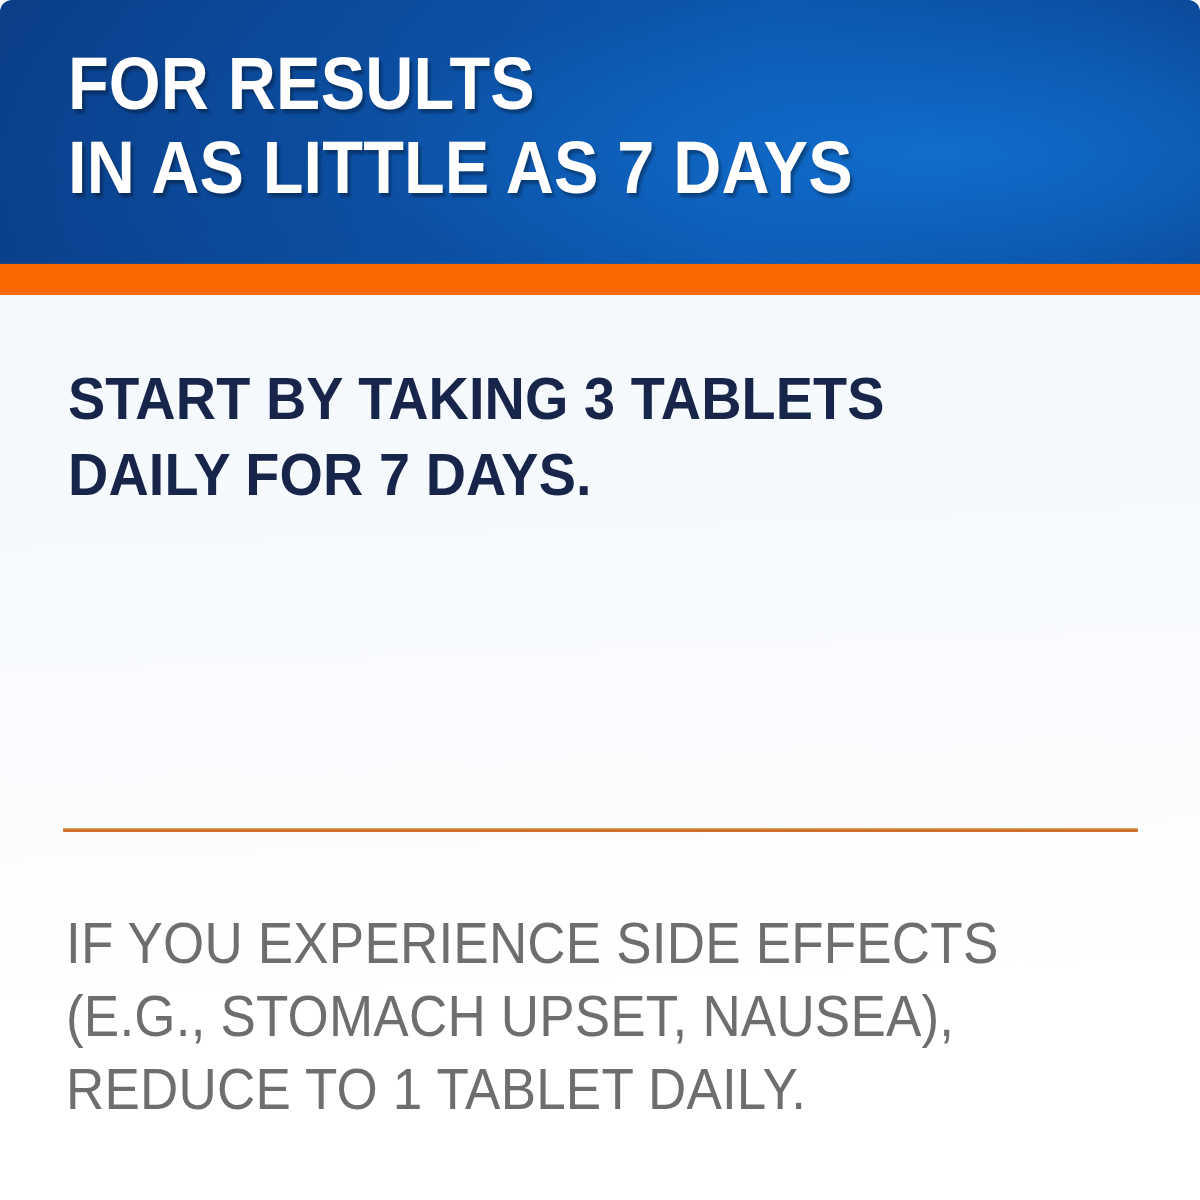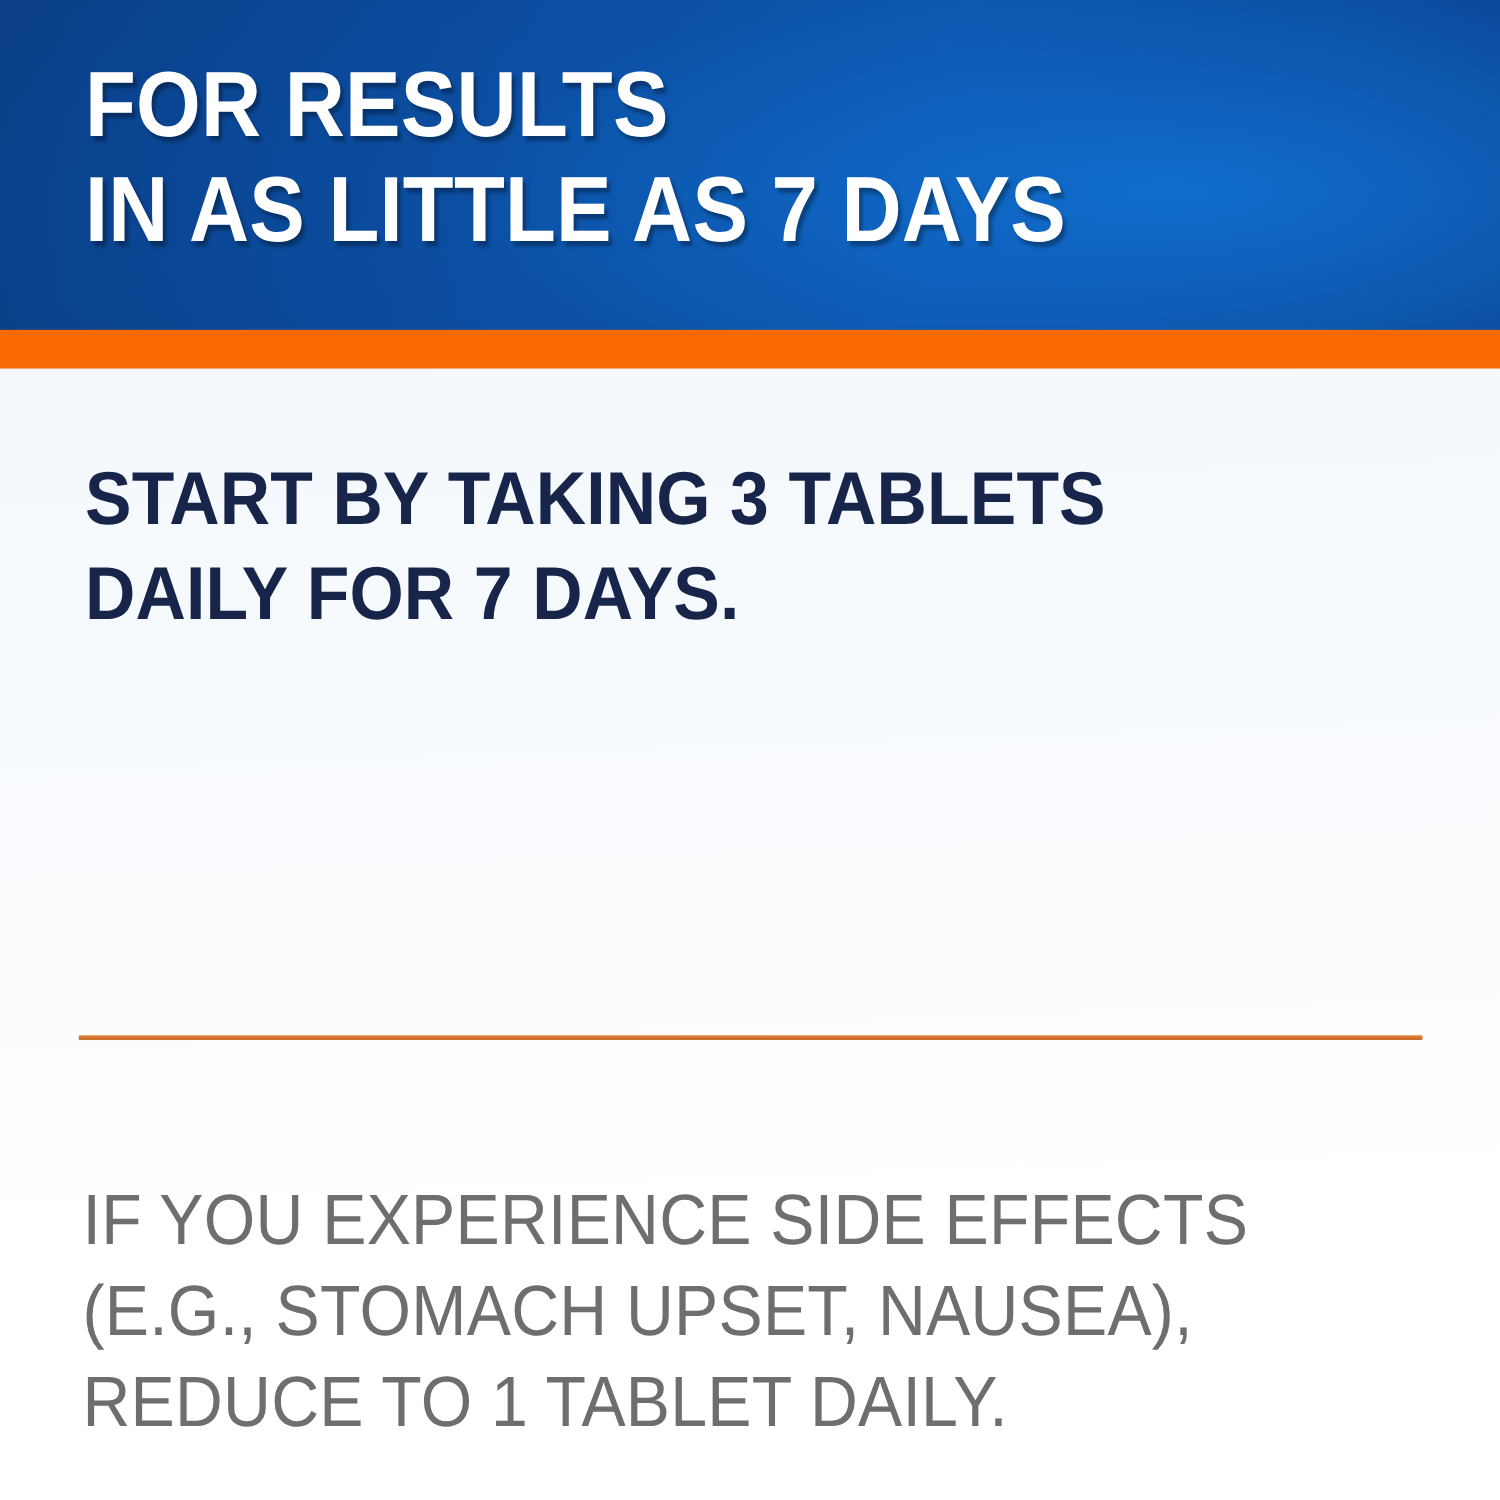--- a/index.html
+++ b/index.html
@@ -11,20 +11,21 @@
     font-family: "Liberation Sans", sans-serif;
     -webkit-font-smoothing: antialiased;
   }
 
   .page {
     position: relative;
     width: 1200px;
     height: 1200px;
     overflow: hidden;
     background: #ffffff;
+    border-radius: 12px;
   }
 
   
   .header {
     position: absolute;
     left: 0;
     top: 0;
     width: 1200px;
     height: 264px;
     background:
@@ -126,21 +127,20 @@
     background: linear-gradient(180deg, #f0b079 0%, #d4762f 38%, #c96c28 100%);
     border-radius: 1px;
   }
 
   
   .block-note {
     position: absolute;
     left: 66px;
     top: 612px;
     width: 1090px;
-    margin-top: 33px;
   }
   .note-line {
     color: #6e6e6e;
     font-size: 57px;
     line-height: 73px;
     font-weight: 400;
     letter-spacing: 0.2px;
     text-transform: uppercase;
     transform: scaleX(0.93);
     transform-origin: left top;

